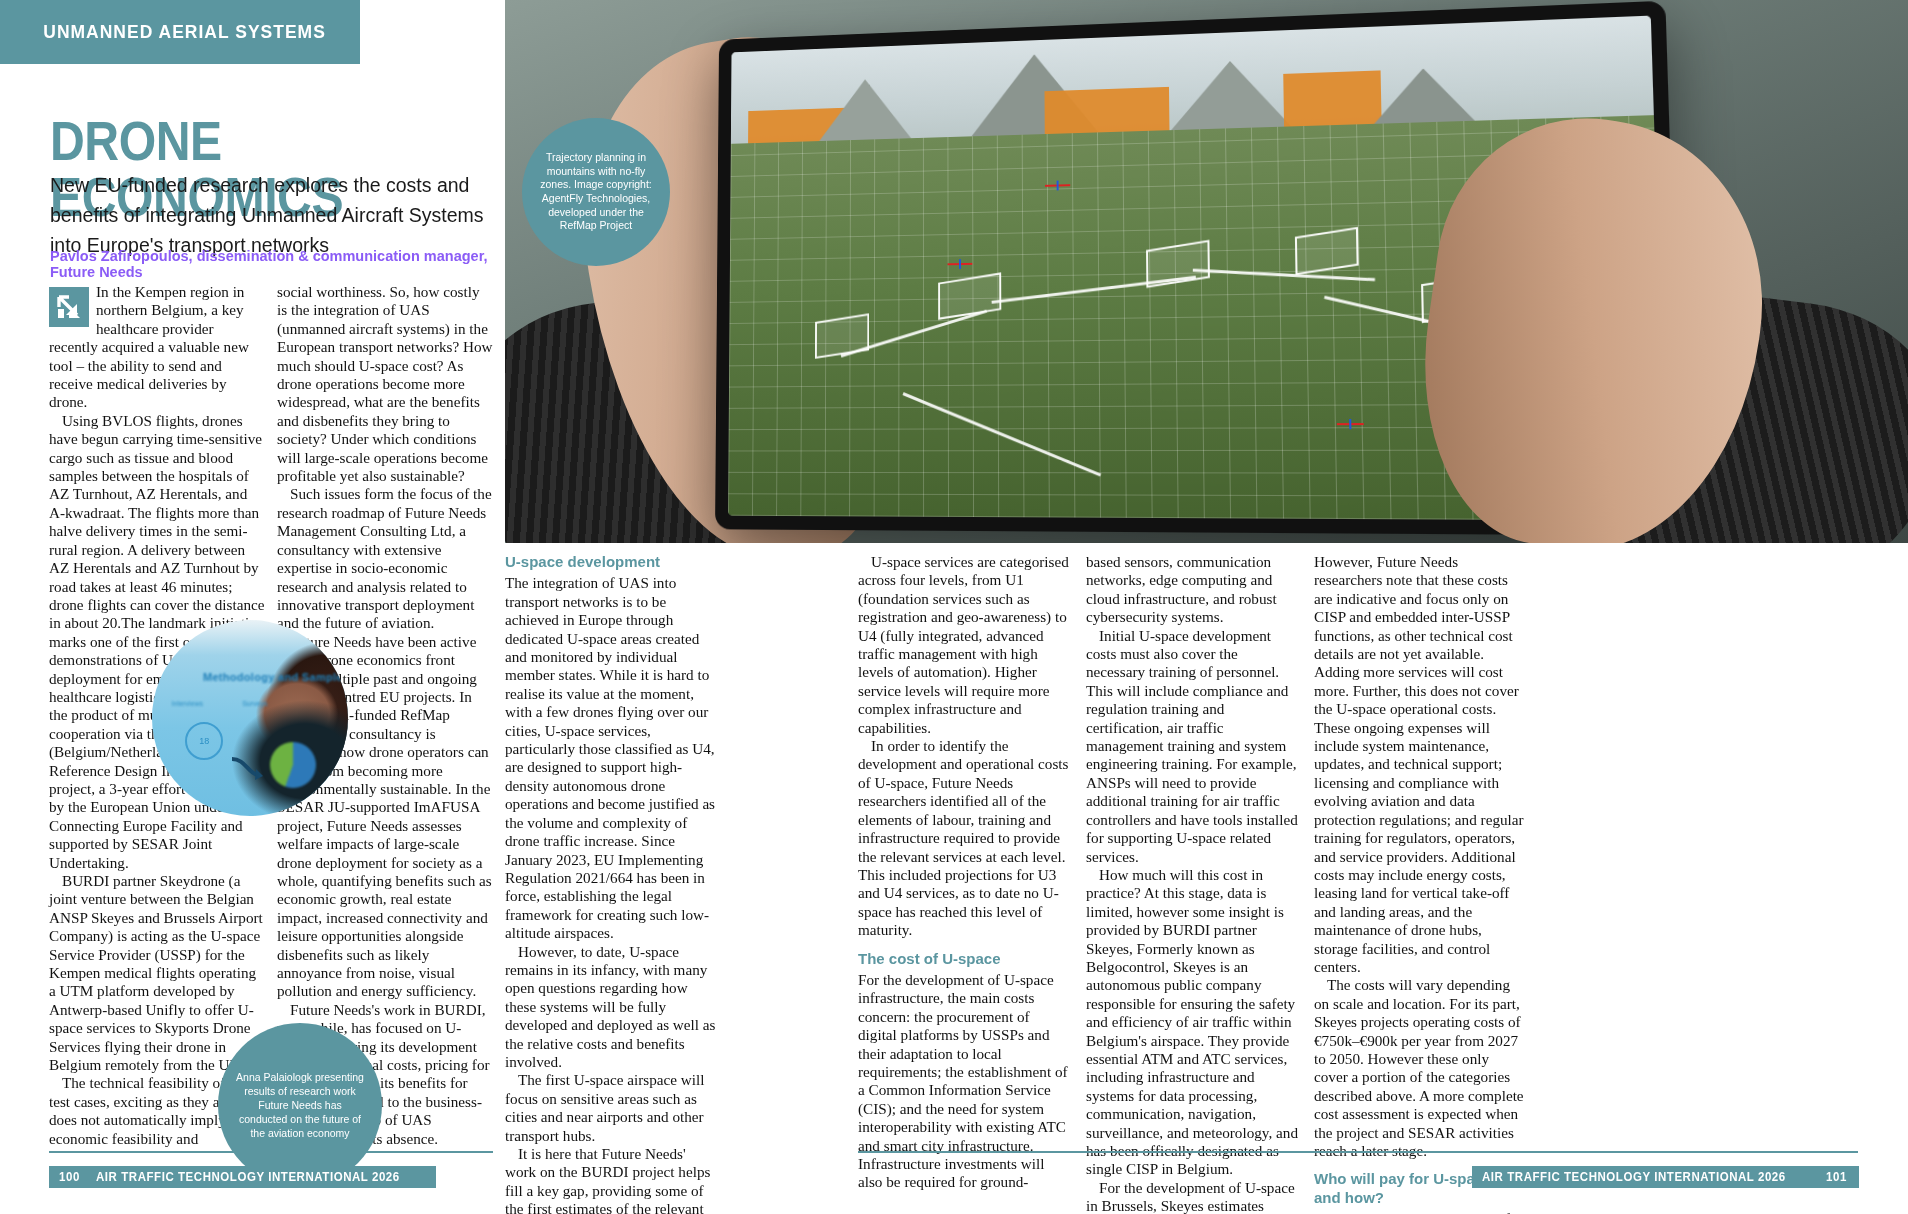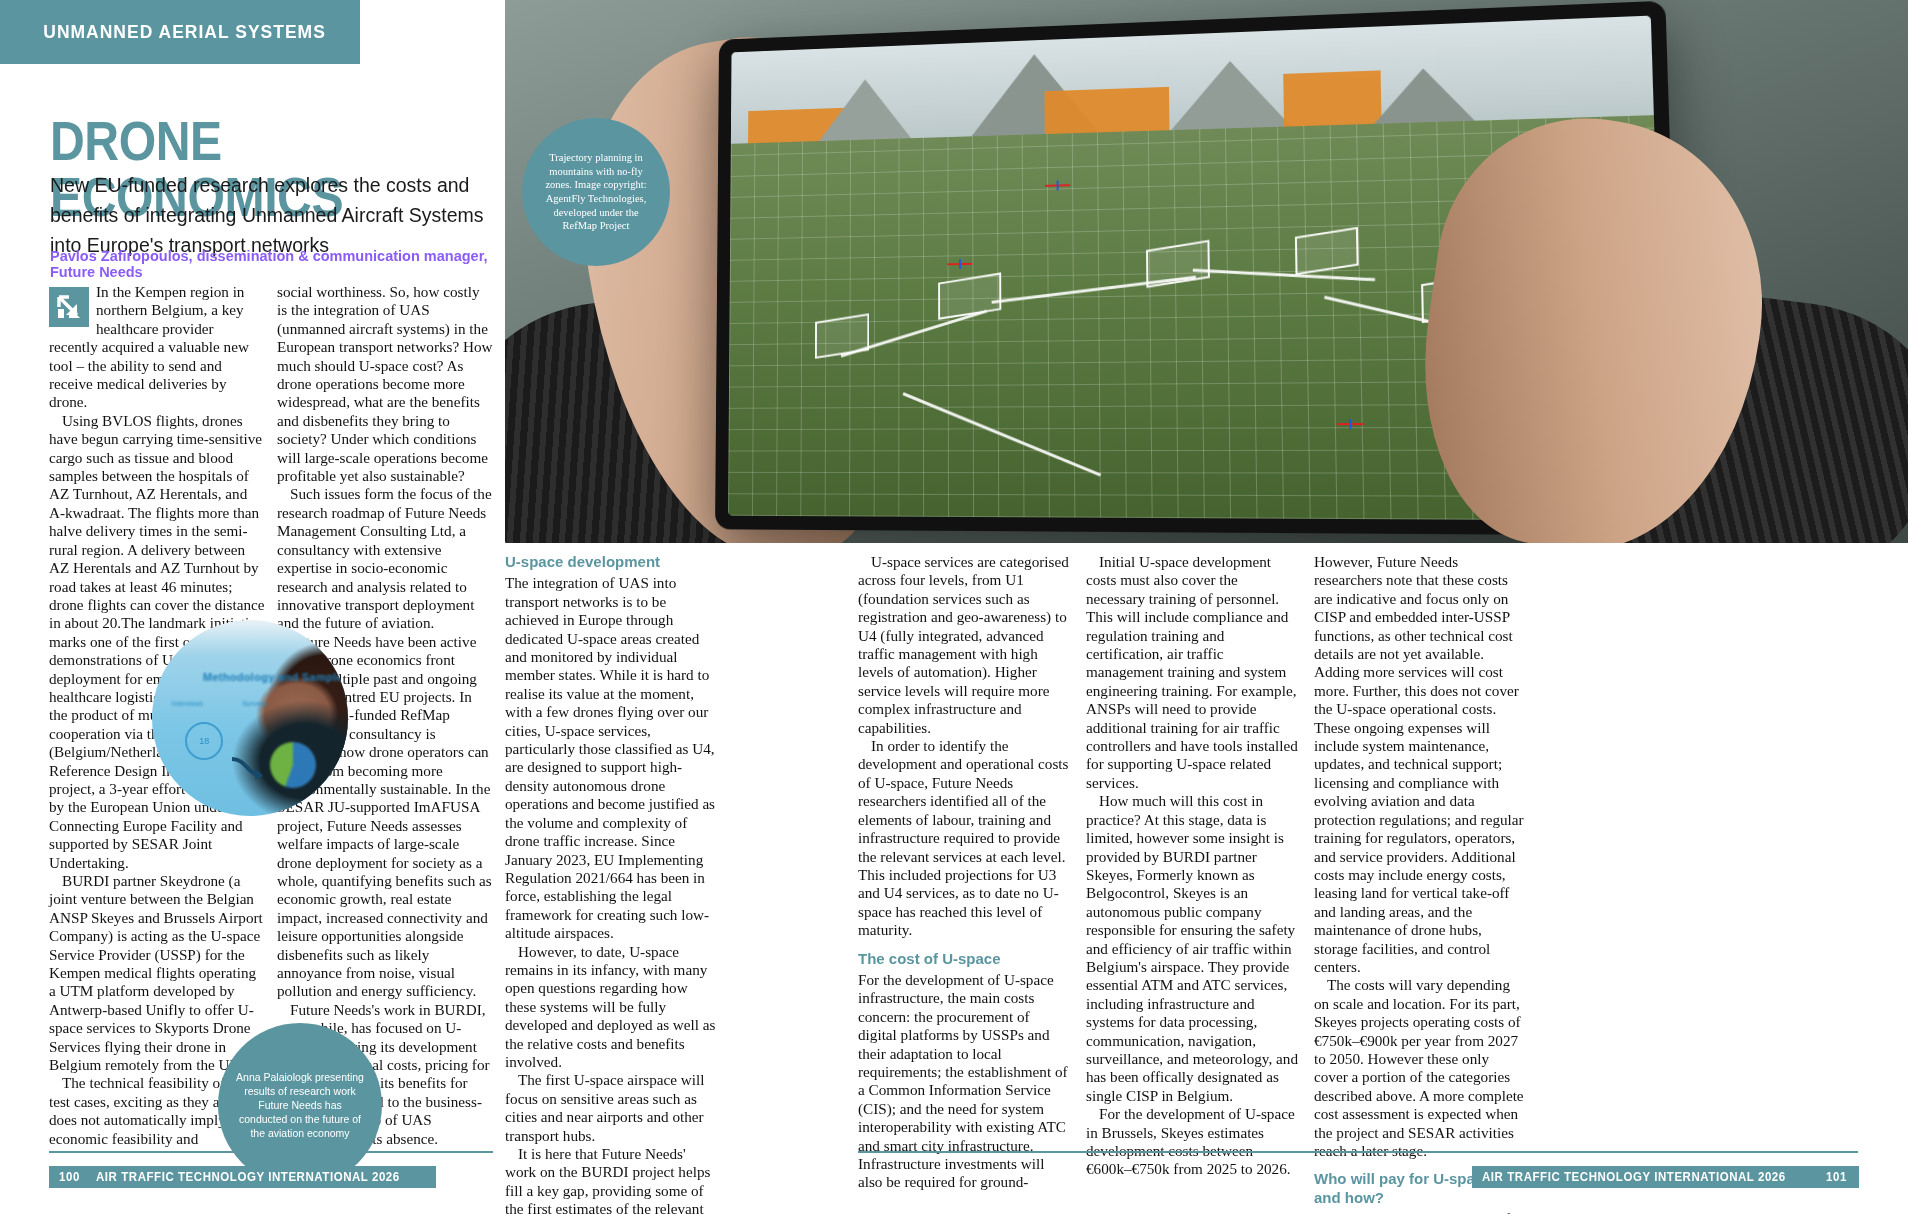--- a/index.html
+++ b/index.html
@@ -180,21 +180,21 @@
   .waypoint{position:absolute;width:54px;height:34px;border:2px solid rgba(255,255,255,.95);
     background:rgba(255,255,255,.10);transform:skewY(-8deg);}
   .drone{position:absolute;width:26px;height:10px;}
   .drone .arm{position:absolute;width:26px;height:2px;background:#d22;top:4px;}
   .drone .arm2{position:absolute;width:2px;height:10px;background:#2255dd;left:12px;}
 
   .hero-cap{
     position:absolute;left:522px;top:118px;width:148px;height:148px;
     border-radius:50%;background:#5b96a0;color:#fff;
     display:flex;align-items:center;justify-content:center;text-align:center;
-    font-family:Liberation Serif, serif;font-size:10.5px;line-height:13.6px;
+    font-family:Liberation Sans, sans-serif;font-size:10.5px;line-height:13.6px;
     padding:0 13px;box-sizing:border-box;
   }
 
   
   .sec-head{
     font-family:"Liberation Sans",sans-serif;font-weight:bold;
     font-size:15px;color:#5b96a0;margin:0 0 3px 0;
   }
   .lowcol{
     position:absolute;top:553px;width:212px;
@@ -327,20 +327,21 @@
   </div>
 
   <div class="lowcol c2">
     <p>U-space services are categorised across four levels, from U1 (foundation services such as registration and geo-awareness) to U4 (fully integrated, advanced traffic management with high levels of automation). Higher service levels will require more complex infrastructure and capabilities.</p>
     <p>In order to identify the development and operational costs of U-space, Future Needs researchers identified all of the elements of labour, training and infrastructure required to provide the relevant services at each level. This included projections for U3 and U4 services, as to date no U-space has reached this level of maturity.</p>
     <h3 class="sec-head" style="margin-top:10px;">The cost of U-space</h3>
     <p class="after-head">For the development of U-space infrastructure, the main costs concern: the procurement of digital platforms by USSPs and their adaptation to local requirements; the establishment of a Common Information Service (CIS); and the need for system interoperability with existing ATC and smart city infrastructure. Infrastructure investments will also be required for ground-</p>
   </div>
 
   <div class="lowcol c3">
+    <p class="first">based sensors, communication networks, edge computing and cloud infrastructure, and robust cybersecurity systems.</p>
     <p>Initial U-space development costs must also cover the necessary training of personnel. This will include compliance and regulation training and certification, air traffic management training and system engineering training. For example, ANSPs will need to provide additional training for air traffic controllers and have tools installed for supporting U-space related services.</p>
     <p>How much will this cost in practice? At this stage, data is limited, however some insight is provided by BURDI partner Skeyes, Formerly known as Belgocontrol, Skeyes is an autonomous public company responsible for ensuring the safety and efficiency of air traffic within Belgium's airspace. They provide essential ATM and ATC services, including infrastructure and systems for data processing, communication, navigation, surveillance, and meteorology, and has been offically designated as single CISP in Belgium.</p>
     <p>For the development of U-space in Brussels, Skeyes estimates development costs between €600k–€750k from 2025 to 2026.</p>
   </div>
 
   <div class="lowcol c4">
     <p class="first">However, Future Needs researchers note that these costs are indicative and focus only on CISP and embedded inter-USSP functions, as other technical cost details are not yet available. Adding more services will cost more. Further, this does not cover the U-space operational costs. These ongoing expenses will include system maintenance, updates, and technical support; licensing and compliance with evolving aviation and data protection regulations; and regular training for regulators, operators, and service providers. Additional costs may include energy costs, leasing land for vertical take-off and landing areas, and the maintenance of drone hubs, storage facilities, and control centers.</p>
     <p>The costs will vary depending on scale and location. For its part, Skeyes projects operating costs of €750k–€900k per year from 2027 to 2050. However these only cover a portion of the categories described above. A more complete cost assessment is expected when the project and SESAR activities reach a later stage.</p>
     <h3 class="sec-head" style="margin-top:10px;">Who will pay for U-space, and how?</h3>
     <p class="after-head">The initial development costs of U-space in</p>

